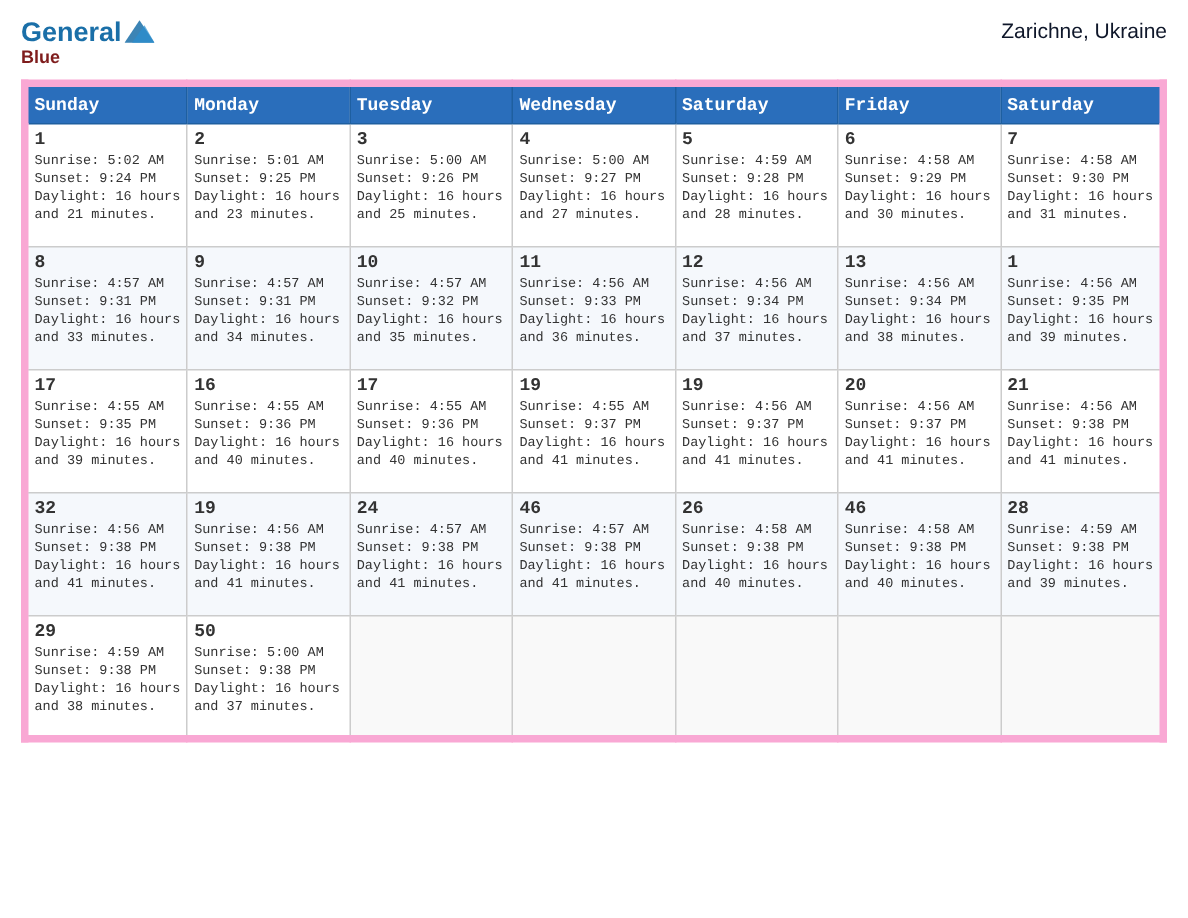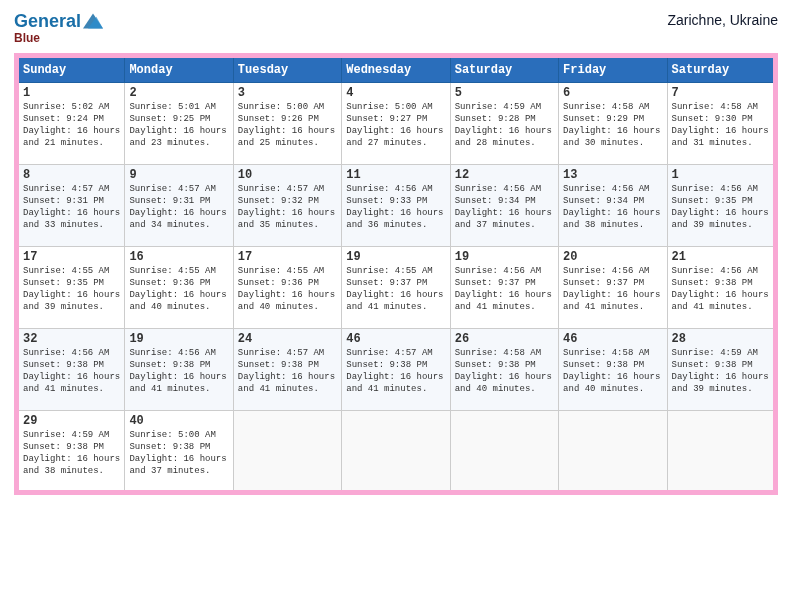--- a/index.html
+++ b/index.html
@@ -339,21 +339,21 @@
         </tr>
         <tr>
           <td>
             <span class="day-num">29</span>
             <div class="day-info" style="white-space: pre-line;">Sunrise: 4:59 AM
 Sunset: 9:38 PM
 Daylight: 16 hours
 and 38 minutes.</div>
           </td>
           <td>
-            <span class="day-num">40</span>
+            <span class="day-num">50</span>
             <div class="day-info" style="white-space: pre-line;">Sunrise: 5:00 AM
 Sunset: 9:38 PM
 Daylight: 16 hours
 and 37 minutes.</div>
           </td>
           <td class="empty-cell"></td>
           <td class="empty-cell"></td>
           <td class="empty-cell"></td>
           <td class="empty-cell"></td>
           <td class="empty-cell"></td>

